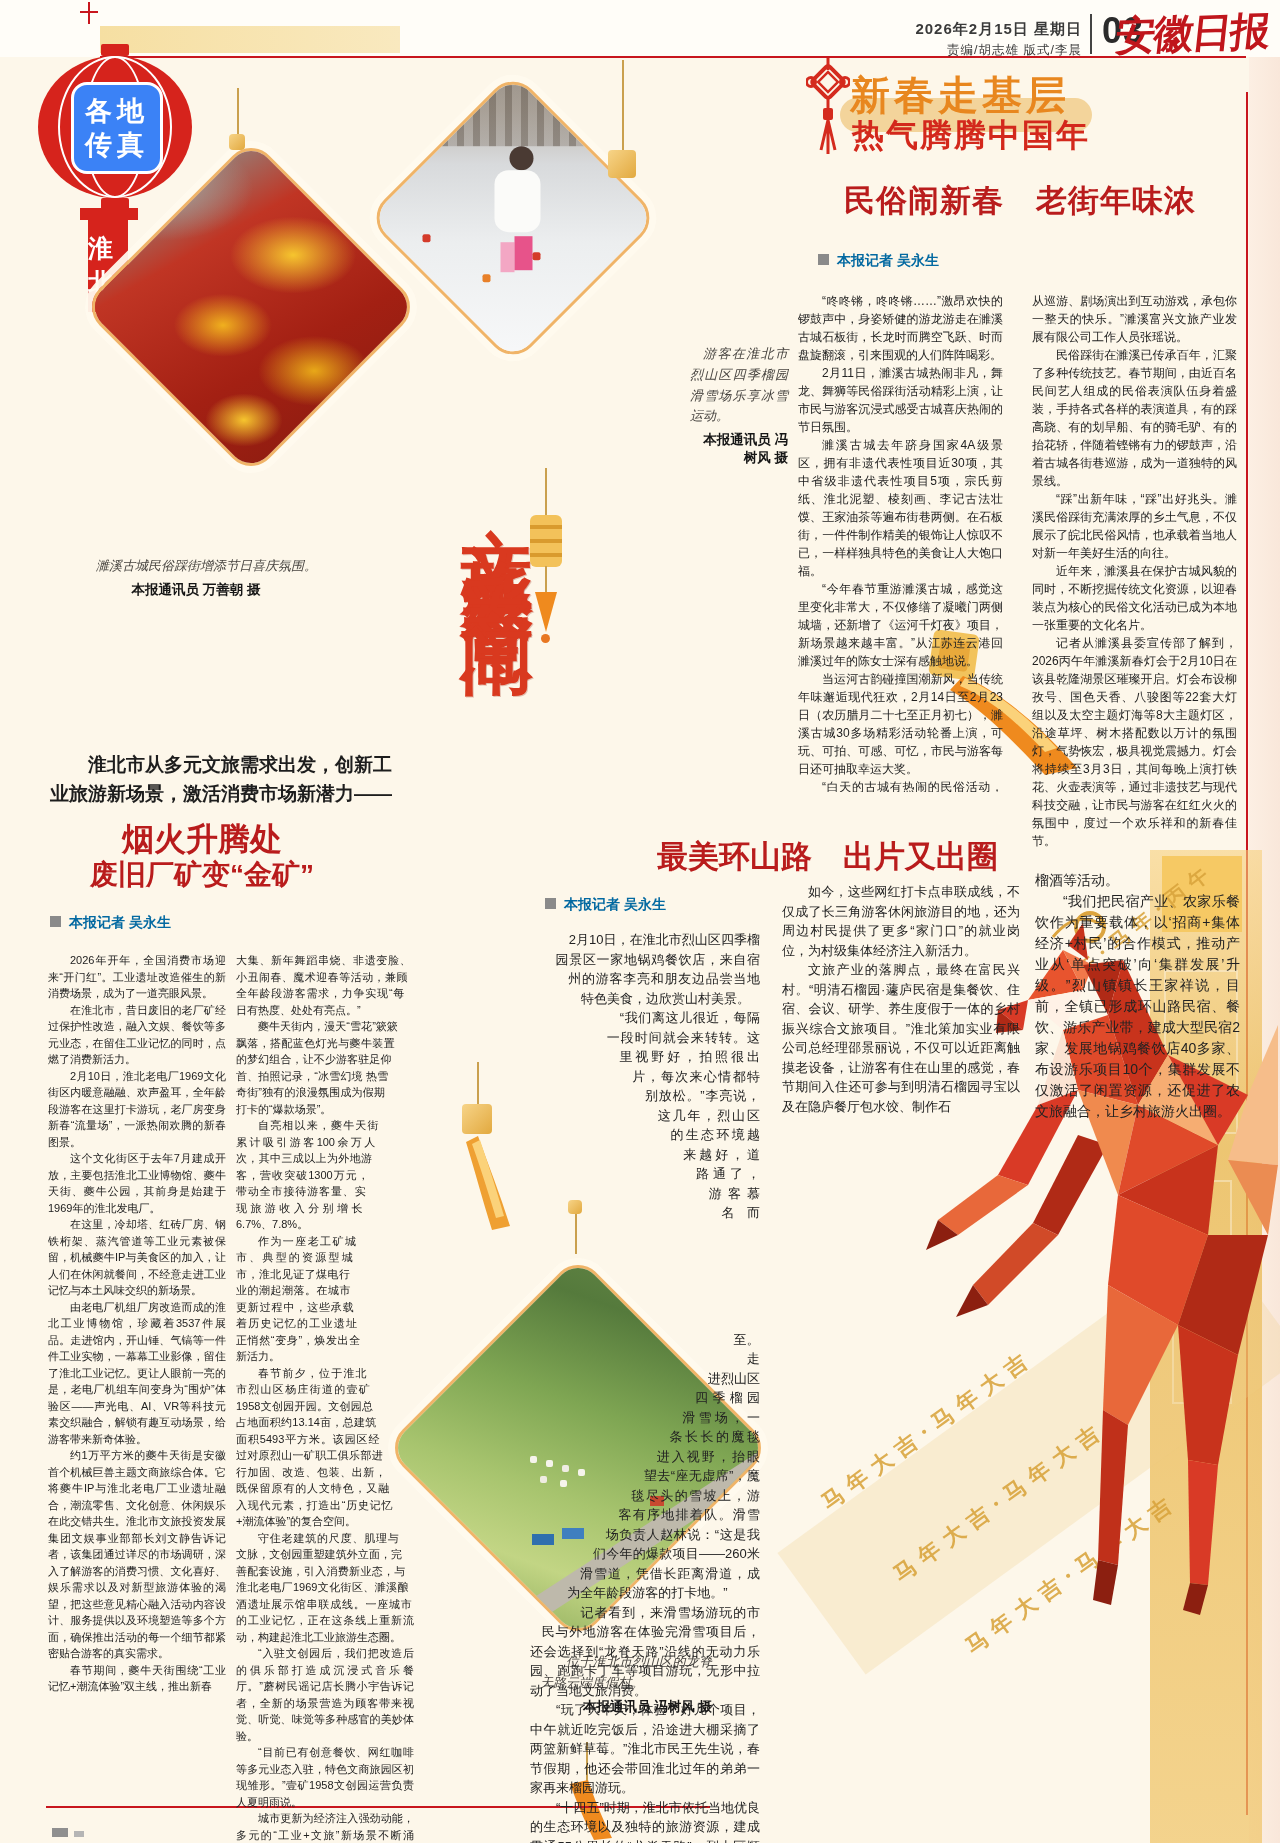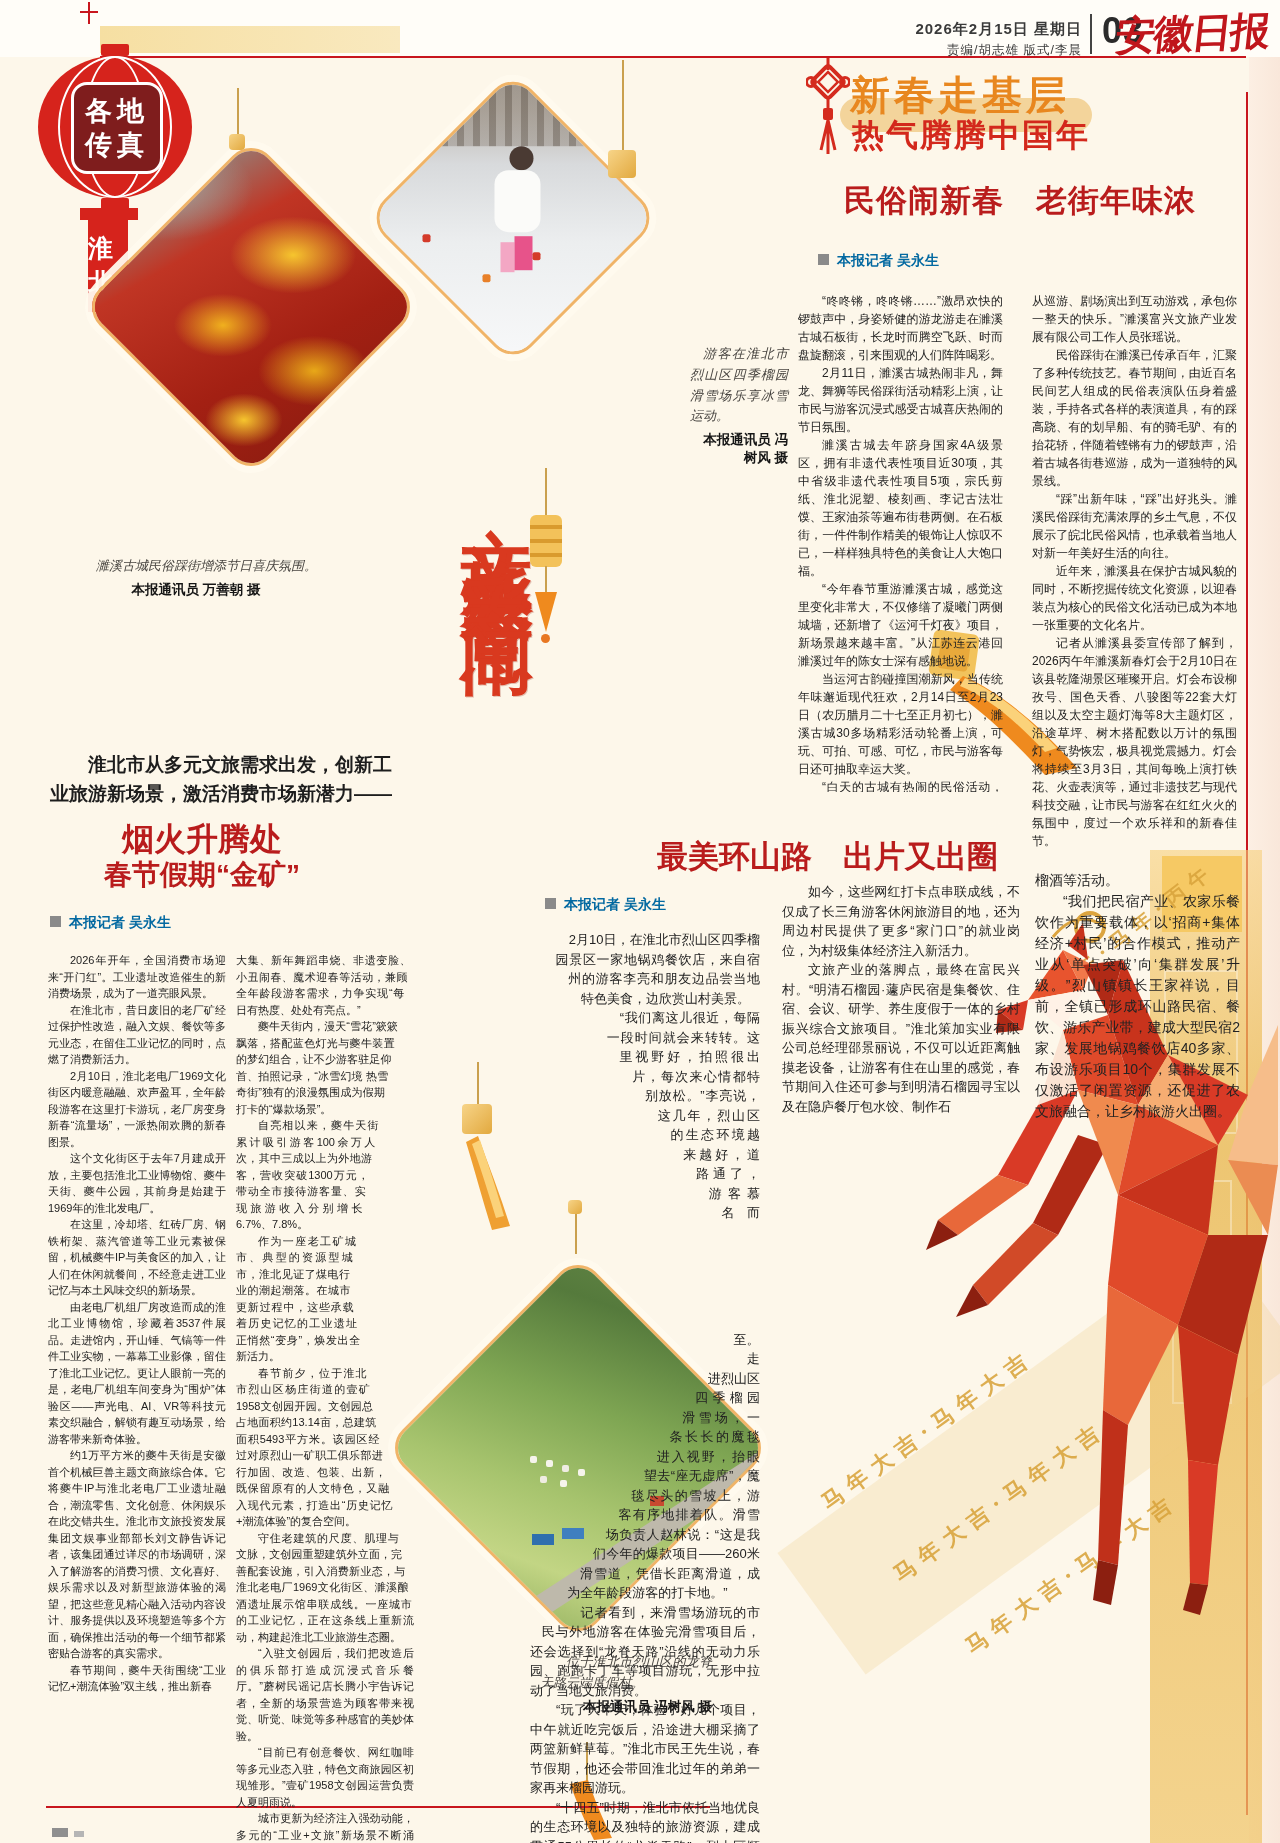--- a/index.html
+++ b/index.html
@@ -27,21 +27,21 @@
   .campaign-sub{left:852px;top:114px;font-size:32px;font-weight:bold;color:#d3281c;letter-spacing:2px;}
   .right-red-line{left:1246px;top:92px;width:2px;height:1723px;background:#c8161e;}
   .right-edge{left:1249px;top:57px;width:31px;height:1786px;background:linear-gradient(90deg,#fcefe3,#f9e7da);z-index:0;}
   
   .lantern{left:38px;top:52px;width:154px;height:160px;}
   .lan-cap{position:absolute;left:63px;top:-8px;width:28px;height:12px;background:#d6231c;border-radius:2px;}
   .lan-body{position:absolute;left:0;top:4px;width:154px;height:142px;border-radius:50%;background:#d6231c;}
   .lan-rib{position:absolute;top:4px;border:2px solid #fff;border-radius:50%;height:138px;}
   .rib1{left:20px;width:110px;}
   .rib2{left:46px;width:58px;}
-  .lan-center{position:absolute;left:33px;top:30px;width:86px;height:86px;background:#7f1d1d;
+  .lan-center{position:absolute;left:33px;top:30px;width:86px;height:86px;background:#3b82f6;
               border:3px solid #fff;border-radius:16px;display:flex;flex-direction:column;
               align-items:center;justify-content:center;color:#fff;font-weight:bold;
               font-size:27px;line-height:1.25;letter-spacing:5px;font-family:"DejaVu Serif",serif;}
   .lan-bottom{position:absolute;left:63px;top:146px;width:28px;height:13px;background:#d6231c;border-radius:2px;}
   .region-bar{left:80px;top:208px;width:58px;height:12px;background:#d6231c;}
   .region-tab{left:88px;top:220px;width:40px;height:92px;background:#d6231c;color:#fff;
               display:flex;flex-direction:column;align-items:center;justify-content:center;
               font-size:25px;font-weight:bold;line-height:1.35;font-family:"DejaVu Serif",serif;}
   
   .diamond{position:absolute;transform:rotate(45deg);border-radius:26px;overflow:hidden;
@@ -259,21 +259,21 @@
 <div class="news folk-col" style="left:1032px;top:292px;height:585px;">
     <p class="cont">从巡游、剧场演出到互动游戏，承包你一整天的快乐。”濉溪富兴文旅产业发展有限公司工作人员张瑶说。</p>
     <p>民俗踩街在濉溪已传承百年，汇聚了多种传统技艺。春节期间，由近百名民间艺人组成的民俗表演队伍身着盛装，手持各式各样的表演道具，有的踩高跷、有的划旱船、有的骑毛驴、有的抬花轿，伴随着铿锵有力的锣鼓声，沿着古城各街巷巡游，成为一道独特的风景线。</p>
     <p>“踩”出新年味，“踩”出好兆头。濉溪民俗踩街充满浓厚的乡土气息，不仅展示了皖北民俗风情，也承载着当地人对新一年美好生活的向往。</p>
     <p>近年来，濉溪县在保护古城风貌的同时，不断挖掘传统文化资源，以迎春装点为核心的民俗文化活动已成为本地一张重要的文化名片。</p>
     <p>记者从濉溪县委宣传部了解到，2026丙午年濉溪新春灯会于2月10日在该县乾隆湖景区璀璨开启。灯会布设柳孜号、国色天香、八骏图等22套大灯组以及太空主题灯海等8大主题灯区，沿途草坪、树木搭配数以万计的氛围灯，气势恢宏，极具视觉震撼力。灯会将持续至3月3日，其间每晚上演打铁花、火壶表演等，通过非遗技艺与现代科技交融，让市民与游客在红红火火的氛围中，度过一个欢乐祥和的新春佳节。</p>
   </div>
 
 <div class="kicker">淮北市从多元文旅需求出发，创新工业旅游新场景，激活消费市场新潜力——</div>
 <div class="headline" style="left:40px;top:818px;width:324px;font-size:32px;">烟火升腾处</div>
-<div class="headline" style="left:40px;top:856px;width:324px;font-size:28px;">春节假期“金矿”</div>
+<div class="headline" style="left:40px;top:856px;width:324px;font-size:28px;">废旧厂矿变“金矿”</div>
 <div class="byline" style="left:50px;top:914px;">
   <span class="sq"></span><span>本报记者 吴永生</span>
 </div>
 <div class="news factory-col" style="left:48px;top:952px;">
     <p>2026年开年，全国消费市场迎来“开门红”。工业遗址改造催生的新消费场景，成为了一道亮眼风景。</p>
     <p>在淮北市，昔日废旧的老厂矿经过保护性改造，融入文娱、餐饮等多元业态，在留住工业记忆的同时，点燃了消费新活力。</p>
     <p>2月10日，淮北老电厂1969文化街区内暖意融融、欢声盈耳，全年龄段游客在这里打卡游玩，老厂房变身新春“流量场”，一派热闹欢腾的新春图景。</p>
     <p>这个文化街区于去年7月建成开放，主要包括淮北工业博物馆、夔牛天街、夔牛公园，其前身是始建于1969年的淮北发电厂。</p>
     <p>在这里，冷却塔、红砖厂房、钢铁桁架、蒸汽管道等工业元素被保留，机械夔牛IP与美食区的加入，让人们在休闲就餐间，不经意走进工业记忆与本土风味交织的新场景。</p>
     <p>由老电厂机组厂房改造而成的淮北工业博物馆，珍藏着3537件展品。走进馆内，开山锤、气镐等一件件工业实物，一幕幕工业影像，留住了淮北工业记忆。更让人眼前一亮的是，老电厂机组车间变身为“围炉”体验区——声光电、AI、VR等科技元素交织融合，解锁有趣互动场景，给游客带来新奇体验。</p>

